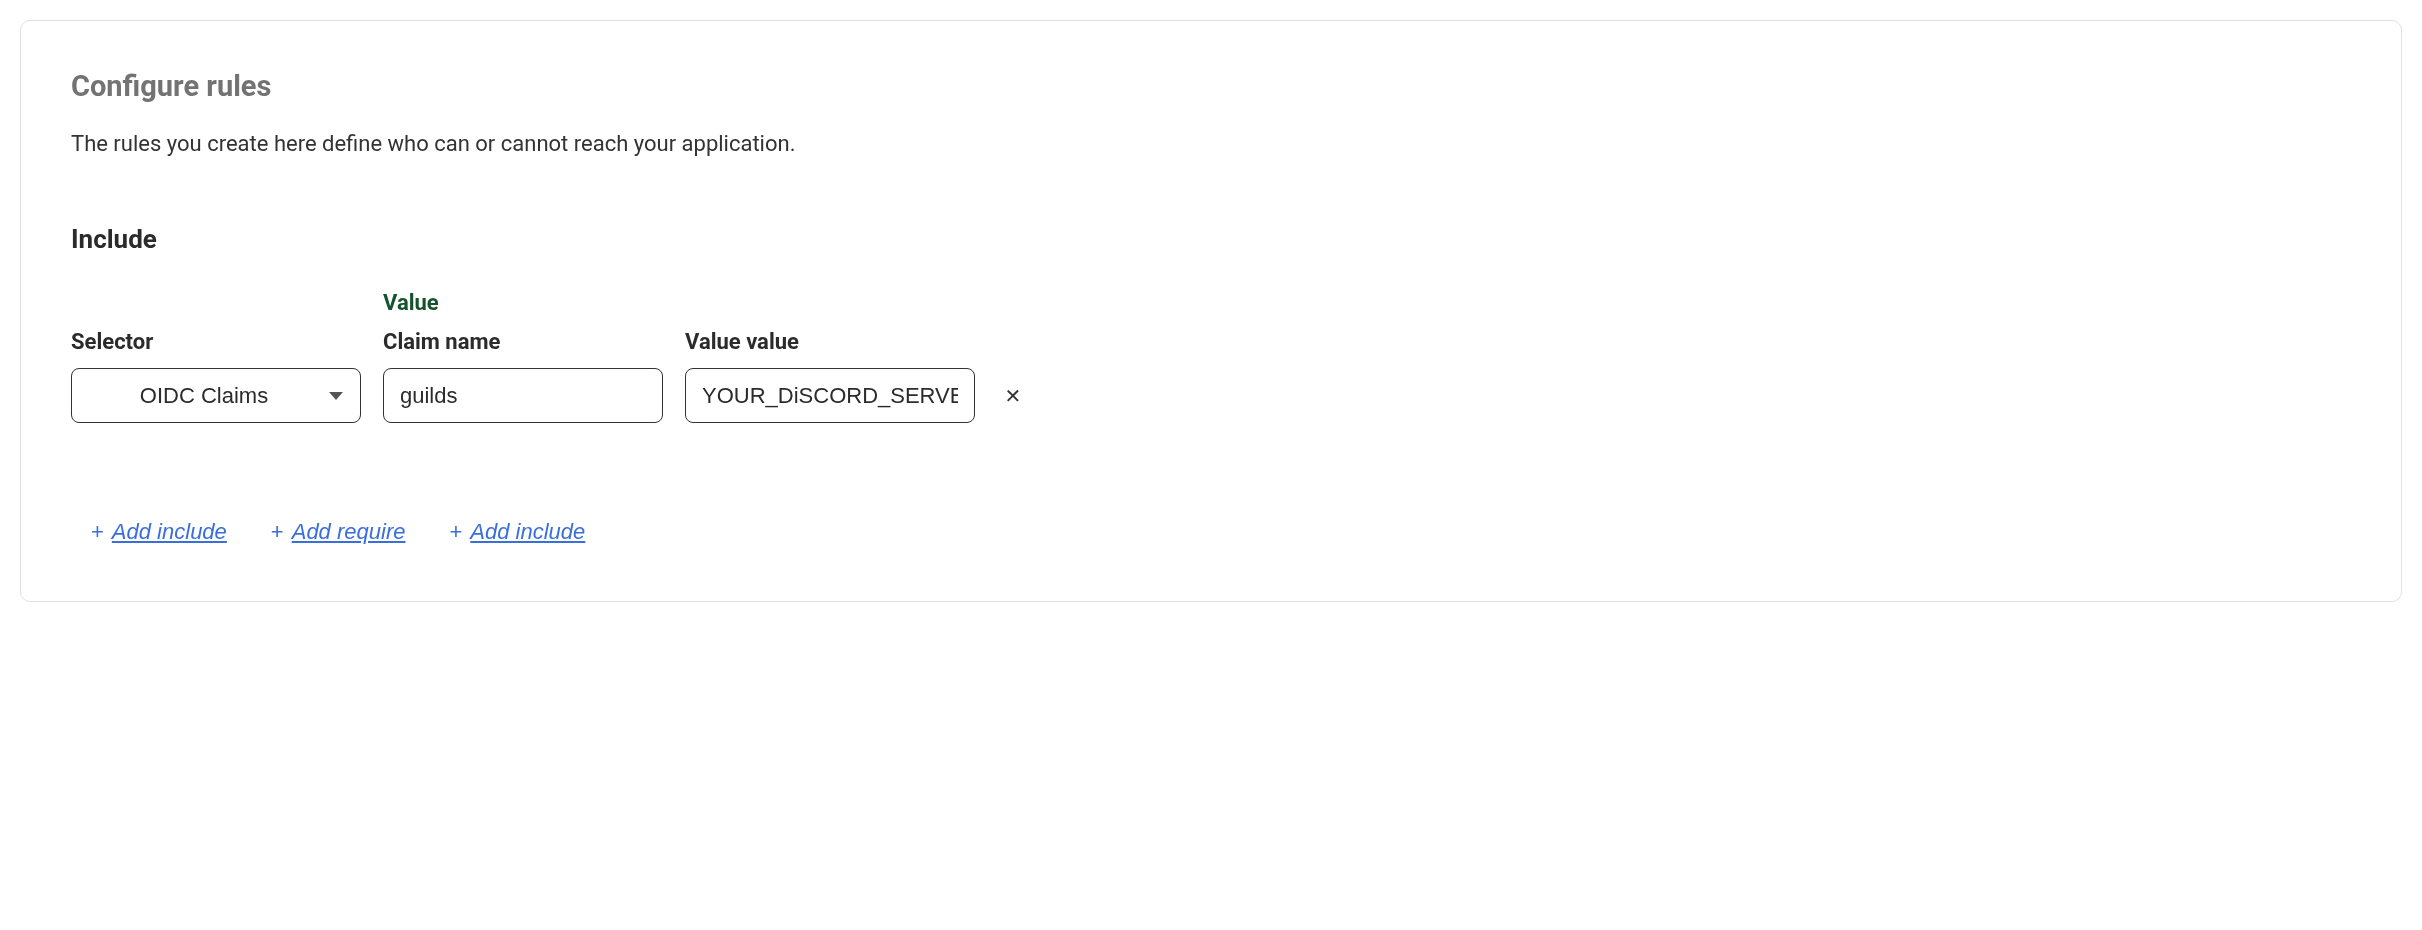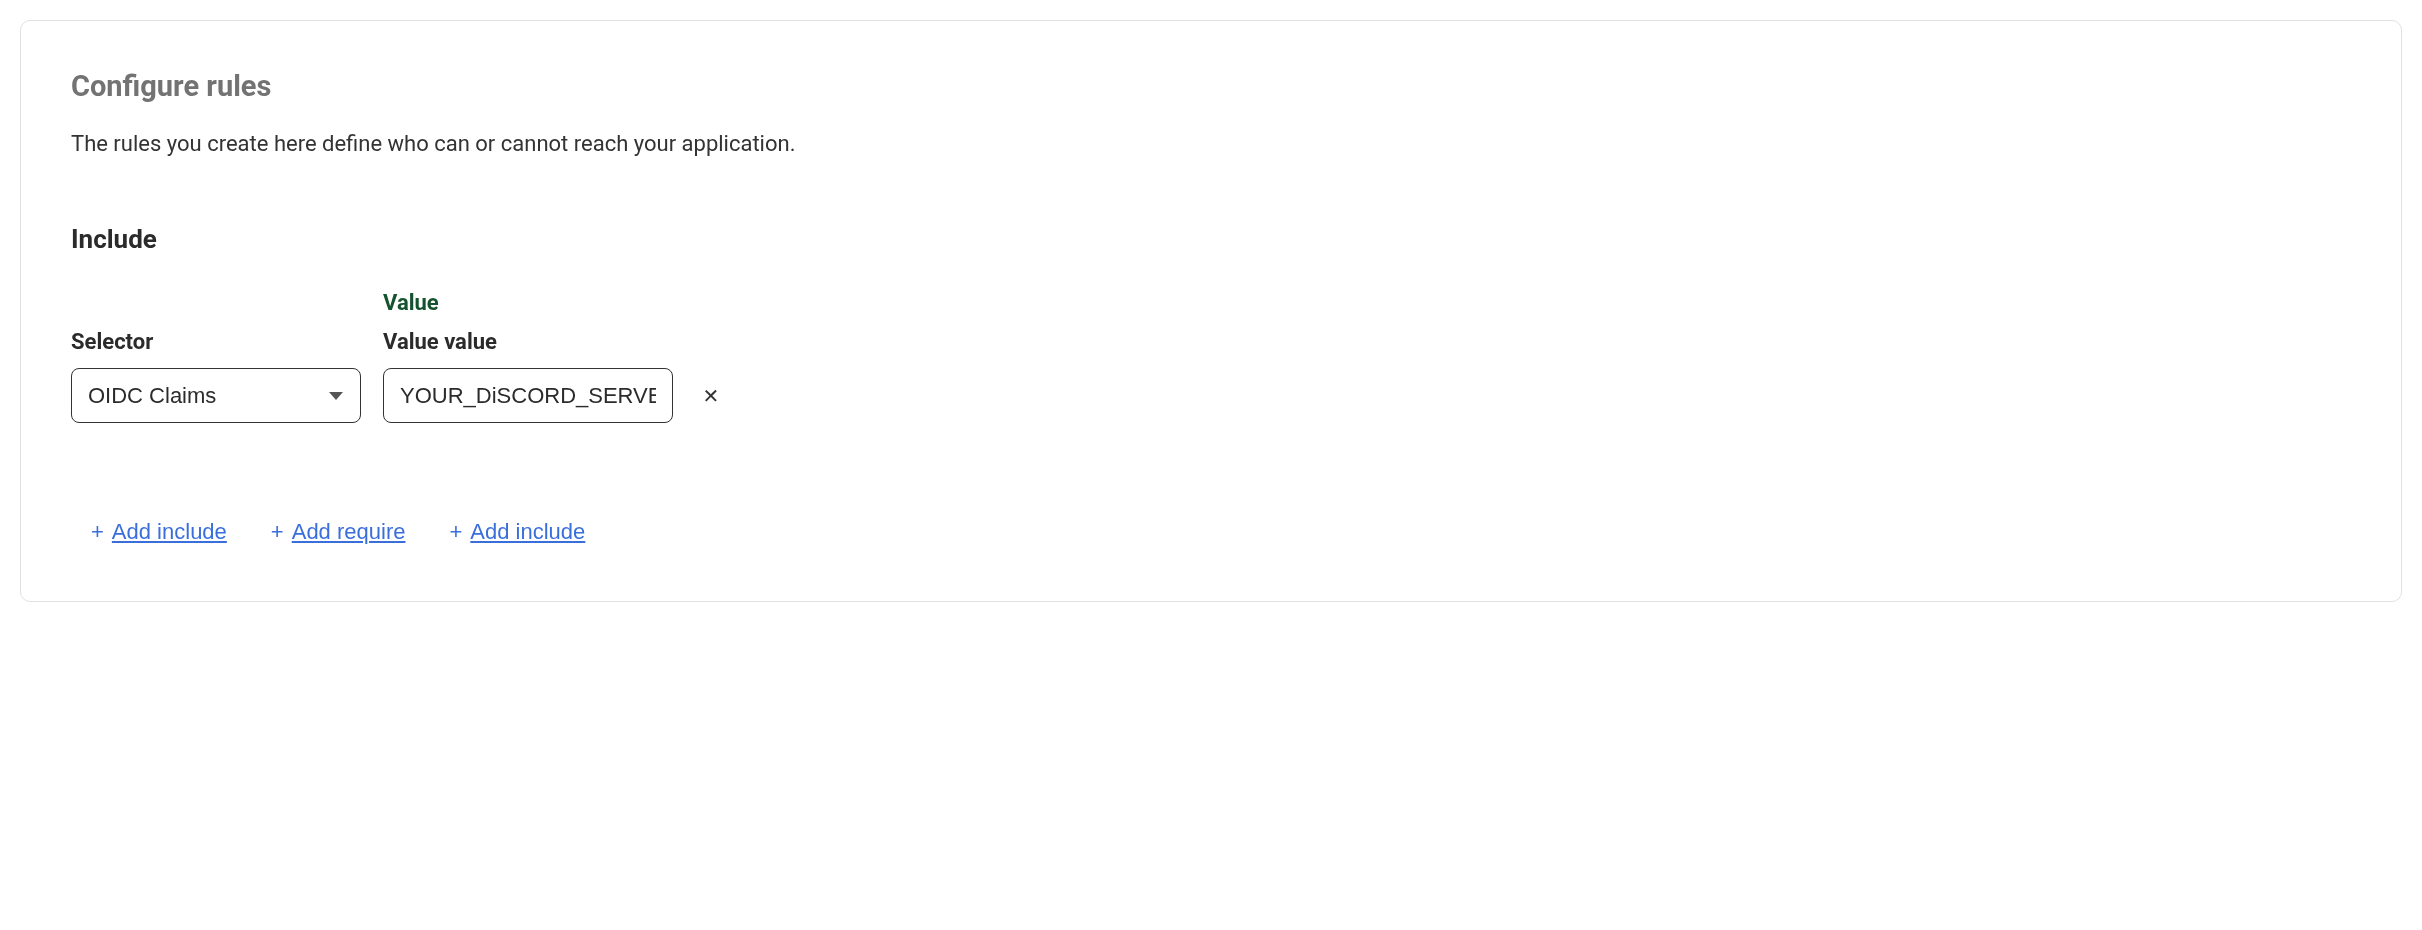--- a/index.html
+++ b/index.html
@@ -65,20 +65,21 @@
       height: 55px;
       padding: 0 40px 0 16px;
       font-size: 22px;
       color: #2b2b2b;
       border: 1.5px solid #333;
       border-radius: 8px;
       background: #fff;
       appearance: none;
       -webkit-appearance: none;
       cursor: pointer;
+      text-align: center;
     }
     .select-caret {
       position: absolute;
       right: 18px;
       top: 50%;
       transform: translateY(-50%);
       pointer-events: none;
       width: 0;
       height: 0;
       border-left: 7px solid transparent;
@@ -136,20 +137,21 @@
       background: none;
       border: none;
       padding: 0;
     }
     .action-link .plus {
       font-size: 22px;
       text-decoration: none;
     }
     .action-link .link-text {
       text-decoration: underline;
+      font-style: italic;
     }
   </style>
 </head>
 <body>
 
 <div class="card">
   <h2 class="title">Configure rules</h2>
   <p class="description">The rules you create here define who can or cannot reach your application.</p>
 
   <h3 class="section-header">Include</h3>
@@ -161,20 +163,24 @@
         <select>
           <option>OIDC Claims</option>
         </select>
         <span class="select-caret"></span>
       </div>
     </div>
 
     <div class="value-column">
       <div class="value-label">Value</div>
       <div class="value-fields">
+        <div class="field-group">
+          <label class="field-label">Claim name</label>
+          <input type="text" class="text-input" value="guilds" style="">
+        </div>
         <div class="field-group">
           <label class="field-label">Value value</label>
           <input type="text" class="text-input claim-value" value="YOUR_DiSCORD_SERVER_" style="">
         </div>
         <button class="delete-btn">
           <span>✕</span>
         </button>
       </div>
     </div>
   </div>

